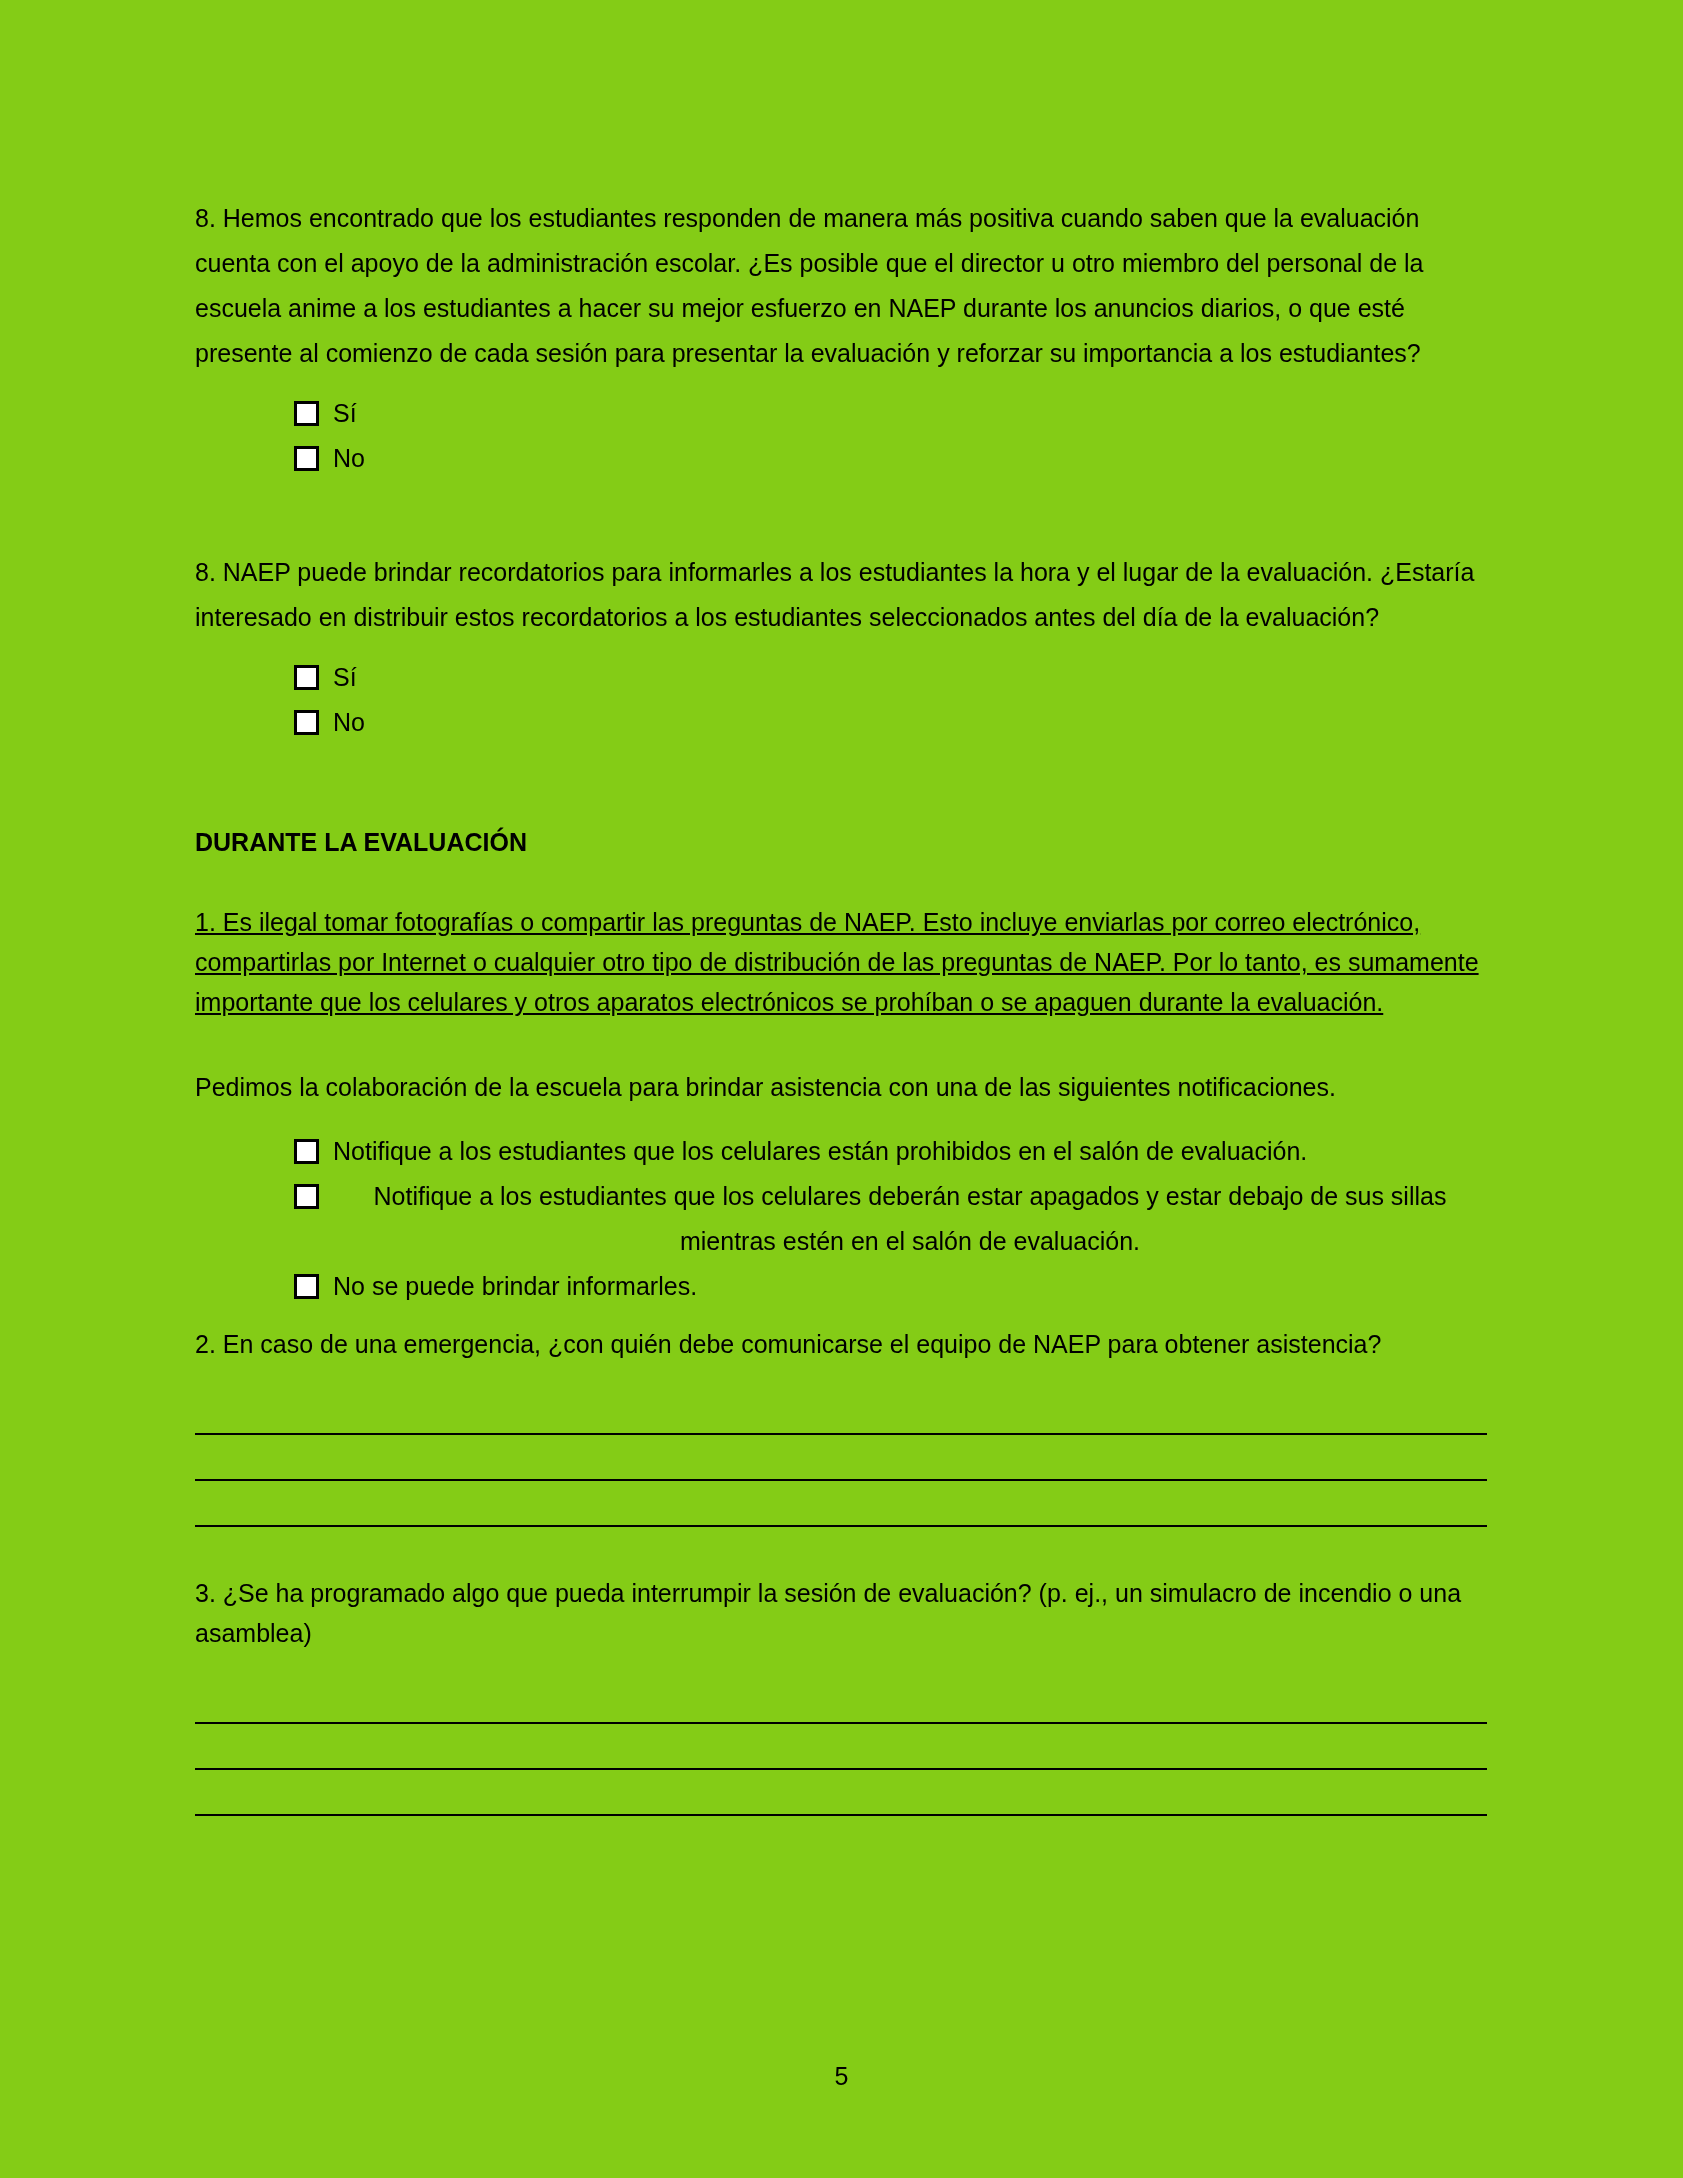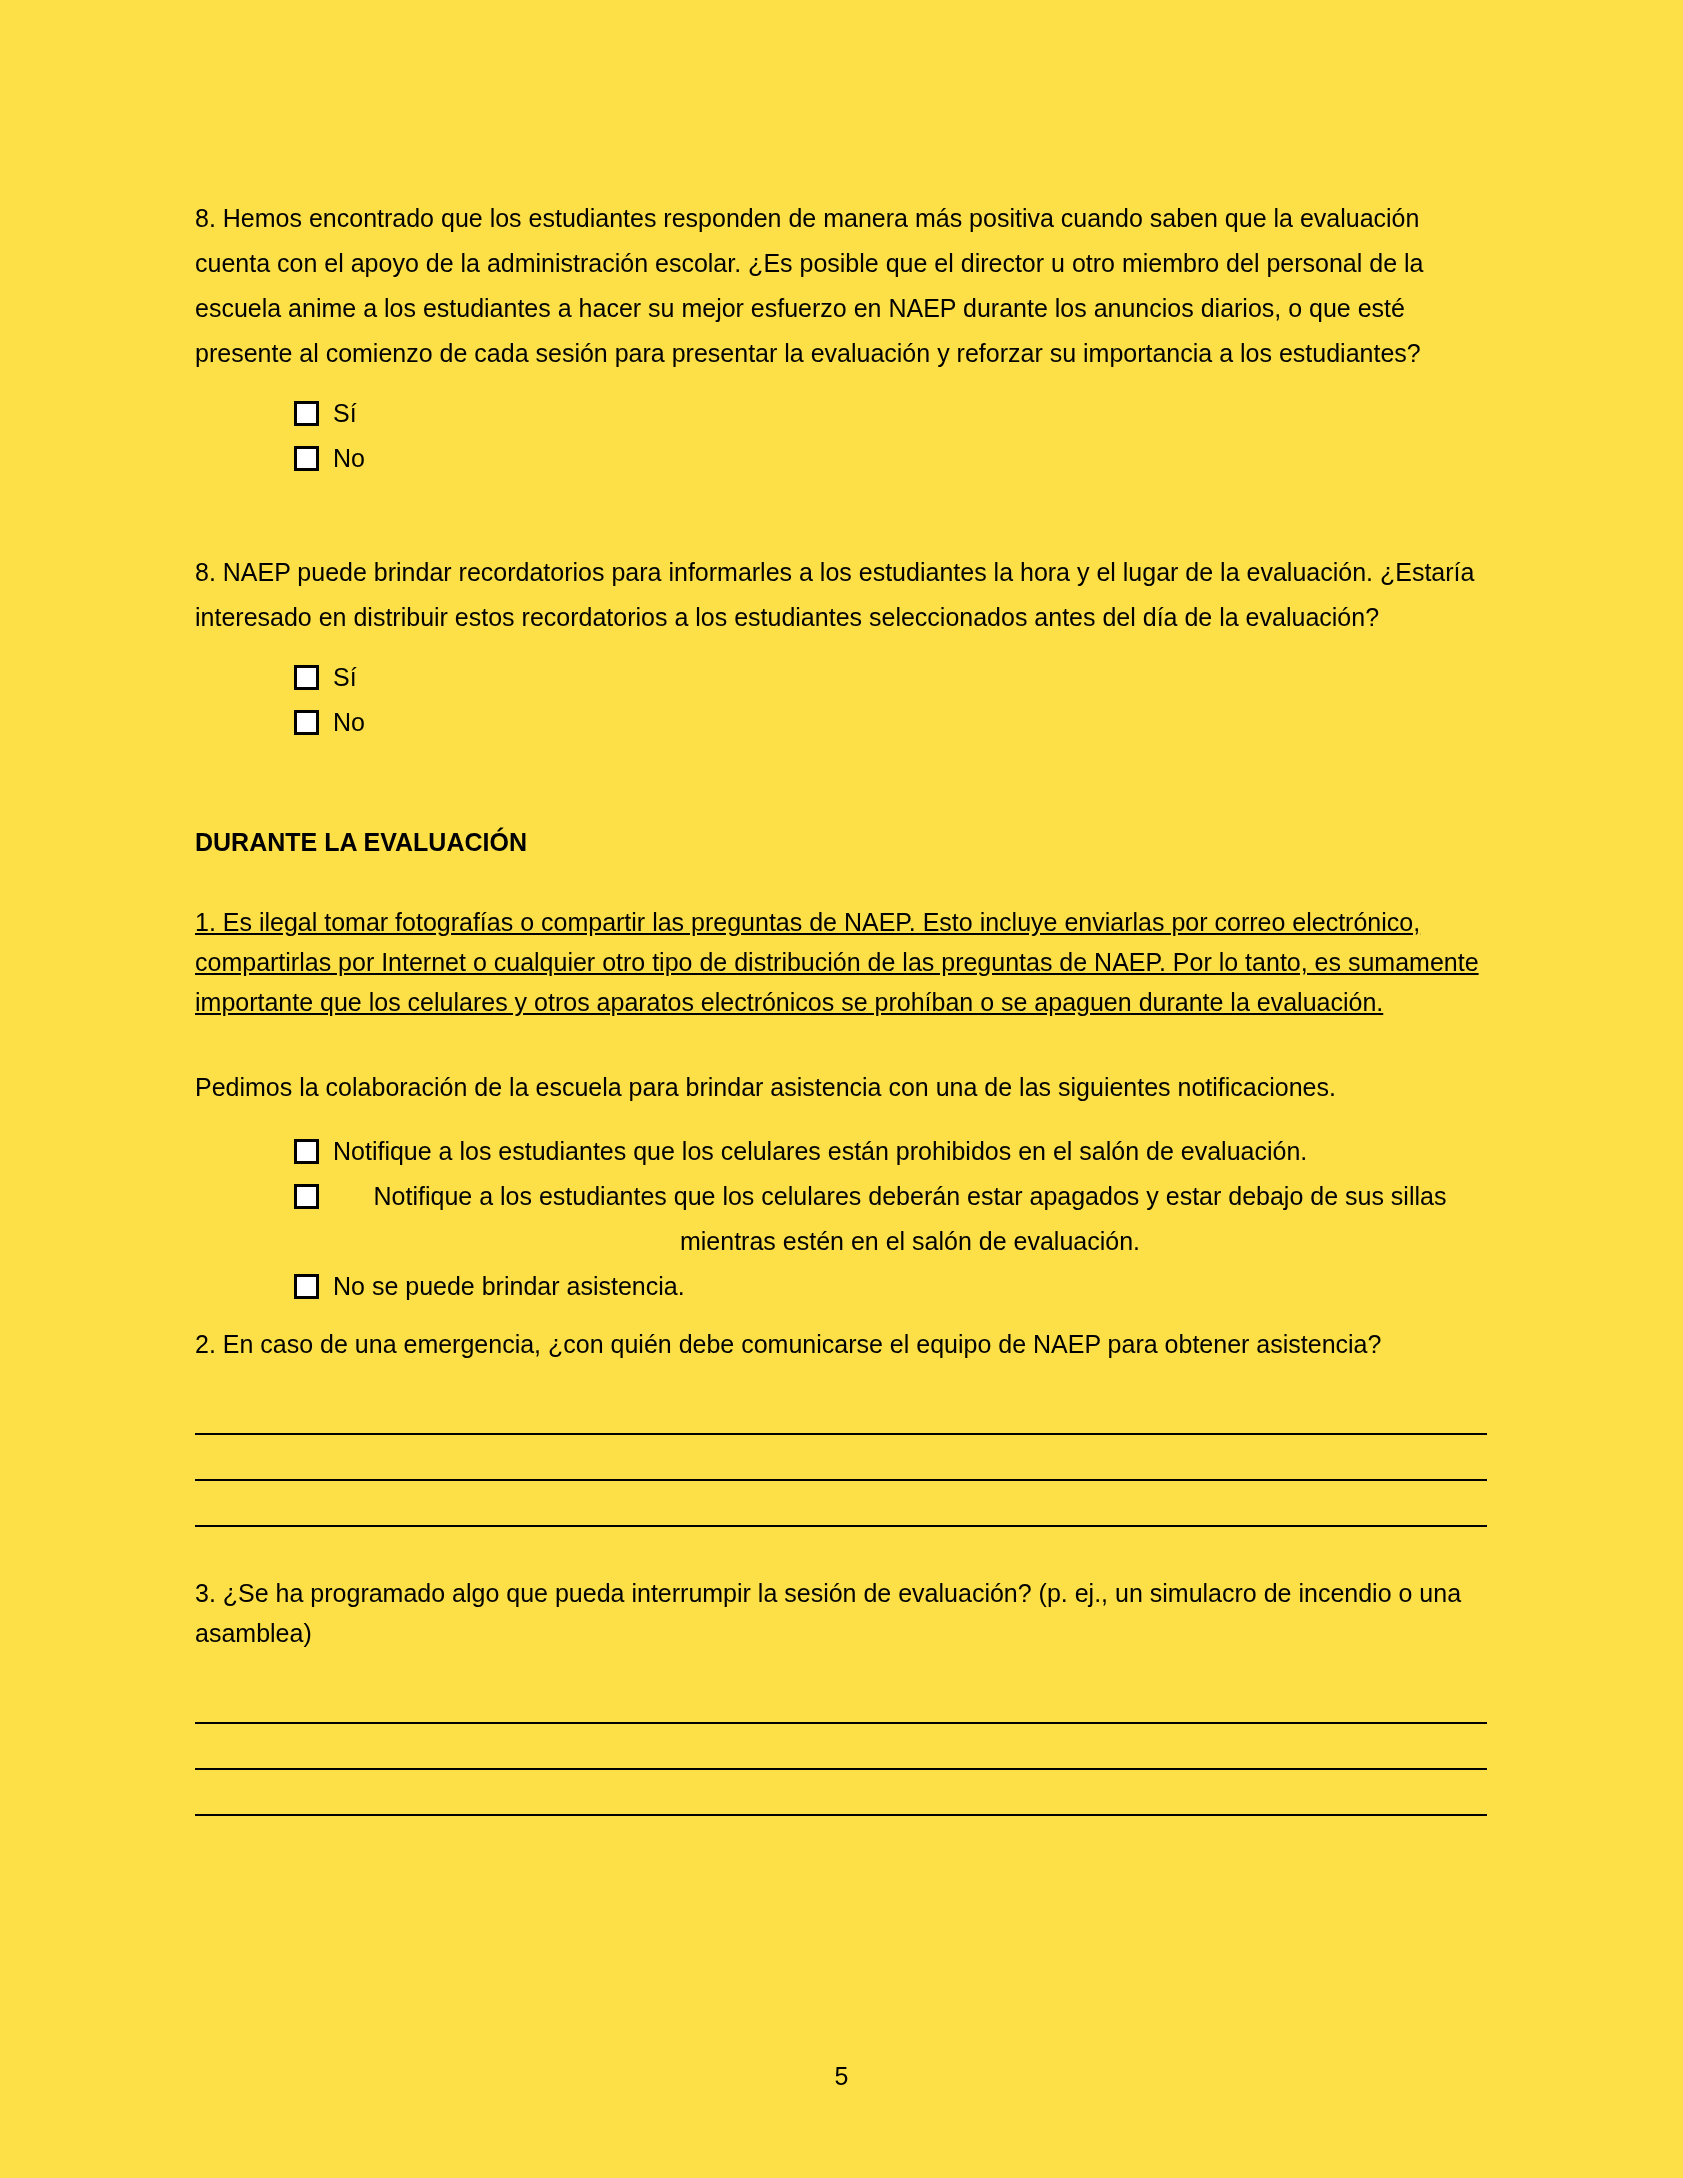--- a/index.html
+++ b/index.html
@@ -4,21 +4,21 @@
 <style>
   html, body {
     margin: 0;
     padding: 0;
     background: #ffffff;
   }
   .page {
     position: relative;
     width: 1683px;
     height: 2178px;
-    background: #fde047;
+    background: #84cc16;
     box-sizing: border-box;
     padding: 196px 196px 0 195px;
     font-family: "Liberation Sans", sans-serif;
     font-size: 25px;
     color: #000000;
     overflow: hidden;
   }
   .para {
     margin: 0;
   }
@@ -121,21 +121,21 @@
     <div class="option-row">
       <span class="checkbox"></span>
       <span class="option-label">Notifique a los estudiantes que los celulares están prohibidos en el salón de evaluación.</span>
     </div>
     <div class="option-row">
       <span class="checkbox"></span>
       <span class="option-label">Notifique a los estudiantes que los celulares deberán estar apagados y estar debajo de sus sillas mientras estén en el salón de evaluación.</span>
     </div>
     <div class="option-row">
       <span class="checkbox"></span>
-      <span class="option-label">No se puede brindar asistencia.</span>
+      <span class="option-label">No se puede brindar informarles.</span>
     </div>
   </div>
 
   <p class="para tight mt-q2">2. En caso de una emergencia, ¿con quién debe comunicarse el equipo de NAEP para obtener asistencia?</p>
 
   <div class="answer-lines">
     <div class="answer-line"></div>
     <div class="answer-line"></div>
     <div class="answer-line"></div>
   </div>

